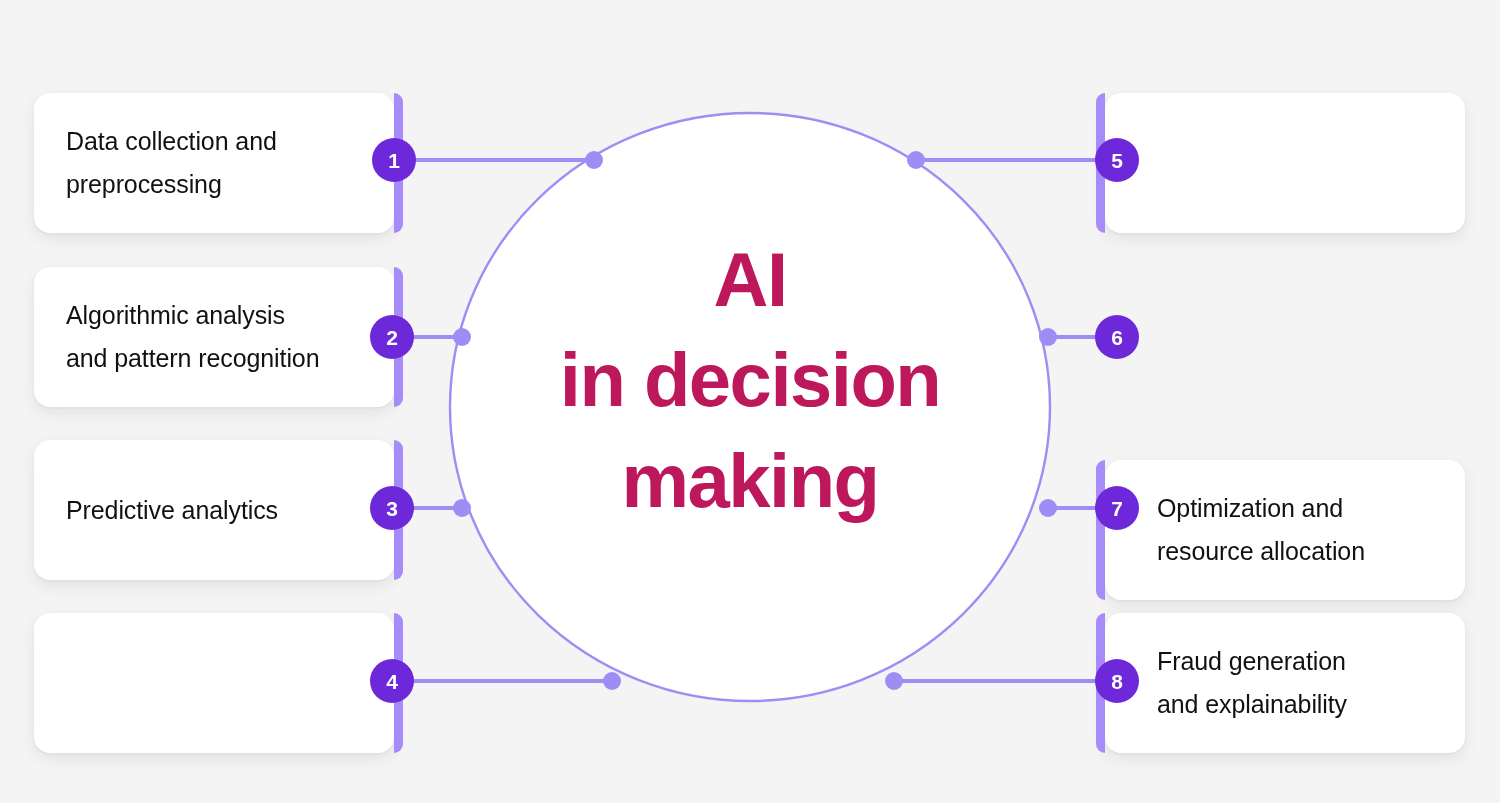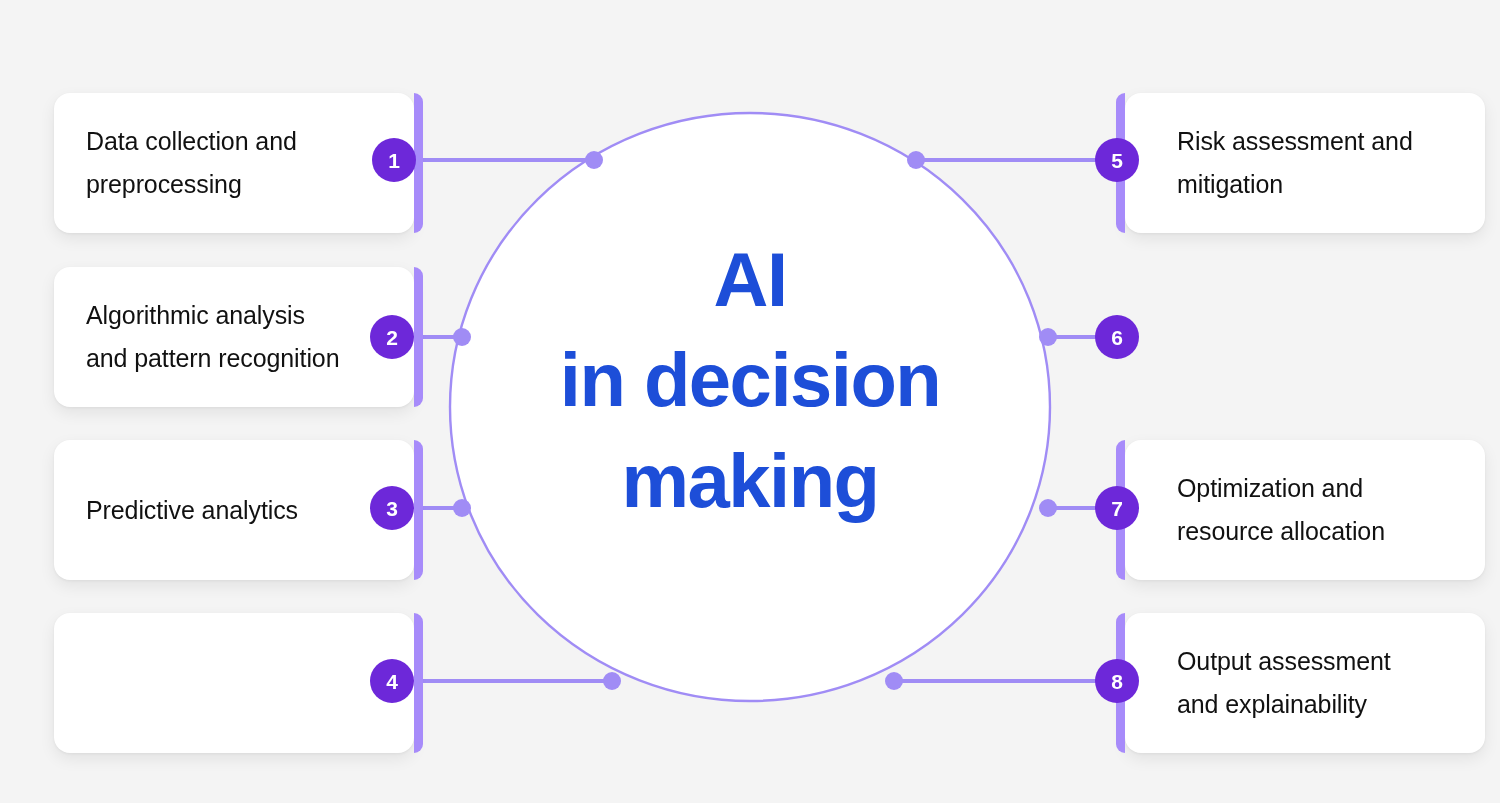--- a/index.html
+++ b/index.html
@@ -38,21 +38,21 @@
   #center-title {
     position: absolute;
     left: 470px;
     top: 230px;
     width: 560px;
     text-align: center;
     font-size: 76px;
     font-weight: 700;
     line-height: 1.32;
     letter-spacing: -1.5px;
-    color: #1d4ed8;
+    color: #be185d;
     z-index: 4;
     white-space: pre-line;
   }
 
   
   #wires {
     position: absolute;
     left: 0; top: 0;
     width: 1500px; height: 803px;
     z-index: 2;
@@ -63,21 +63,20 @@
   .card {
     position: absolute;
     width: 360px;
     height: 140px;
     background: #ffffff;
     border-radius: 16px;
     box-shadow: 0 6px 16px rgba(0,0,0,0.075), 0 1px 3px rgba(0,0,0,0.05);
     z-index: 3;
     display: flex;
     align-items: center;
-    margin-left: 20px;
   }
 
   .card.left  { left: 34px;  }
   .card.right { left: 1105px; }
 
   
   .accent {
     position: absolute;
     top: 0;
     width: 9px;
@@ -175,34 +174,32 @@
     <span class="accent on-right"></span>
     <span class="card-text">Predictive analytics</span>
   </div>
 
   <div class="card left" style="top:613px">
     <span class="accent on-right"></span>
   </div>
 
   <div class="card right" style="top:93px">
     <span class="accent on-left"></span>
-    <span class="card-text">Risk assessment and
-mitigation</span>
-  </div>
-
-
-  <div class="card right" style="top:440px">
+  </div>
+
+
+  <div class="card right" style="top:460px">
     <span class="accent on-left"></span>
     <span class="card-text">Optimization and
 resource allocation</span>
   </div>
 
   <div class="card right" style="top:613px">
     <span class="accent on-left"></span>
-    <span class="card-text">Output assessment
+    <span class="card-text">Fraud generation
 and explainability</span>
   </div>
 
   <div class="badge" style="left:372px; top:138px">
       <span>1</span>
     </div>
   <div class="badge" style="left:370px; top:315px">
       <span>2</span>
     </div>
   <div class="badge" style="left:370px; top:486px">

